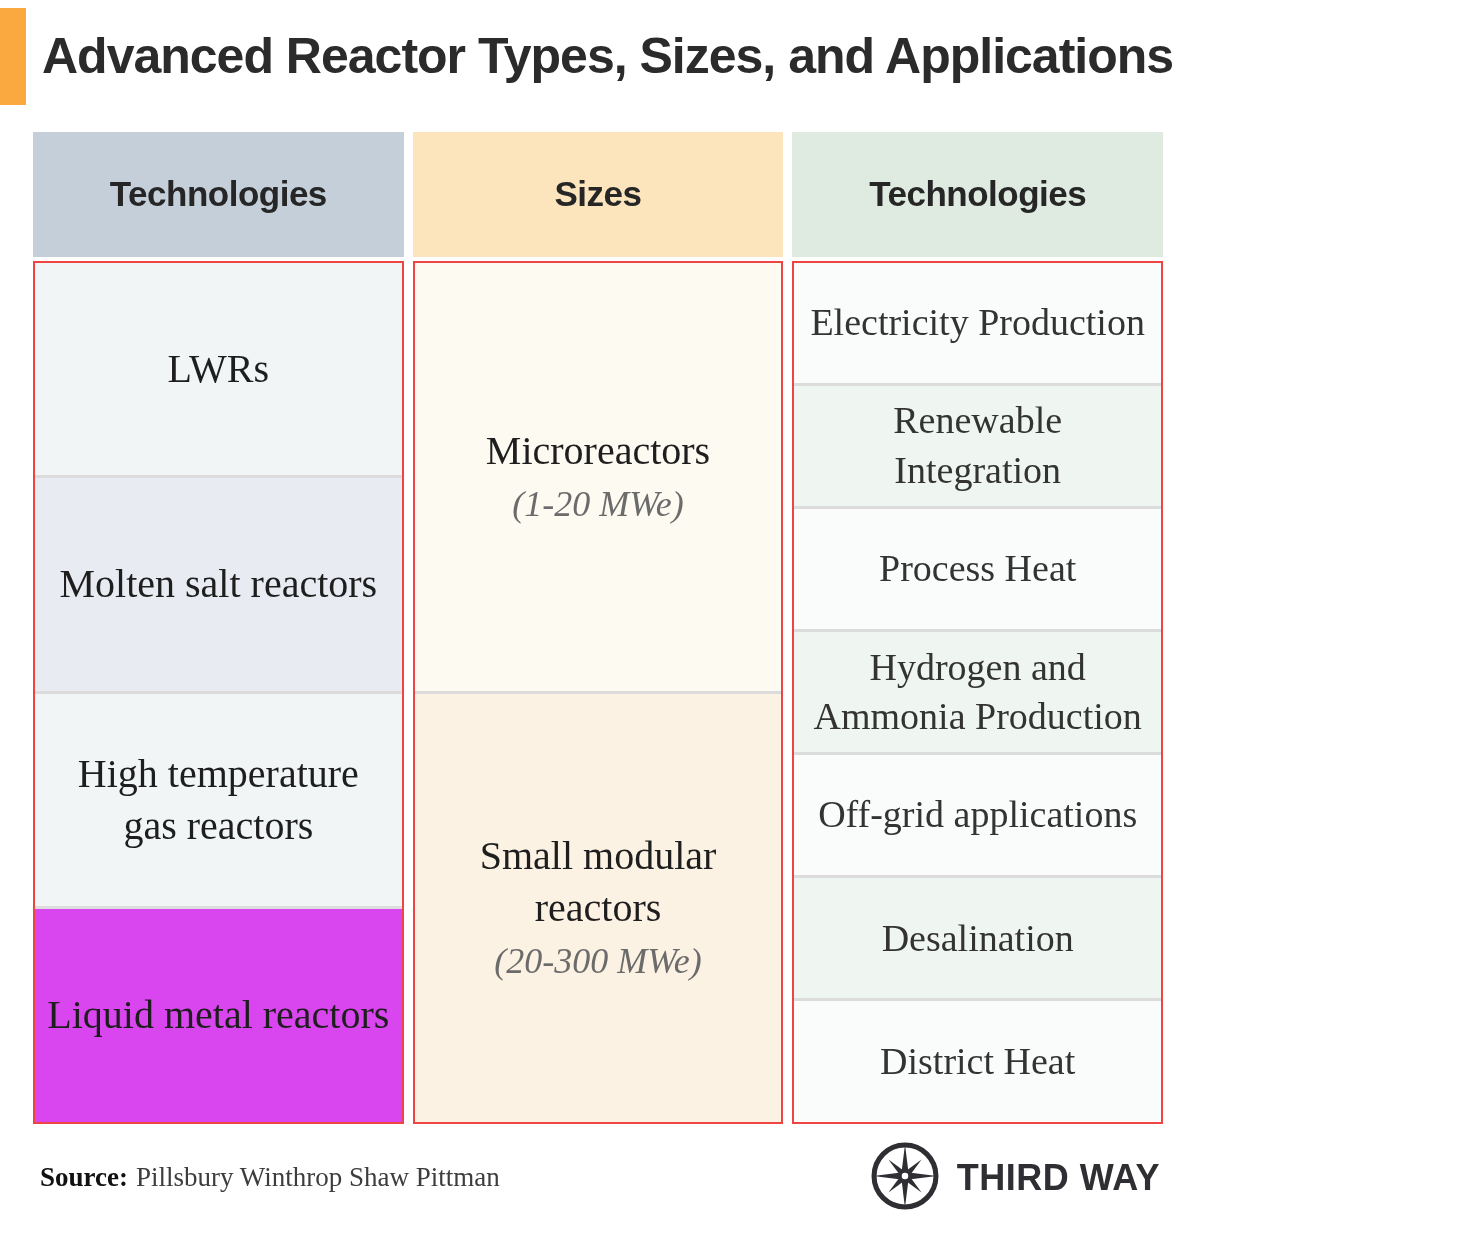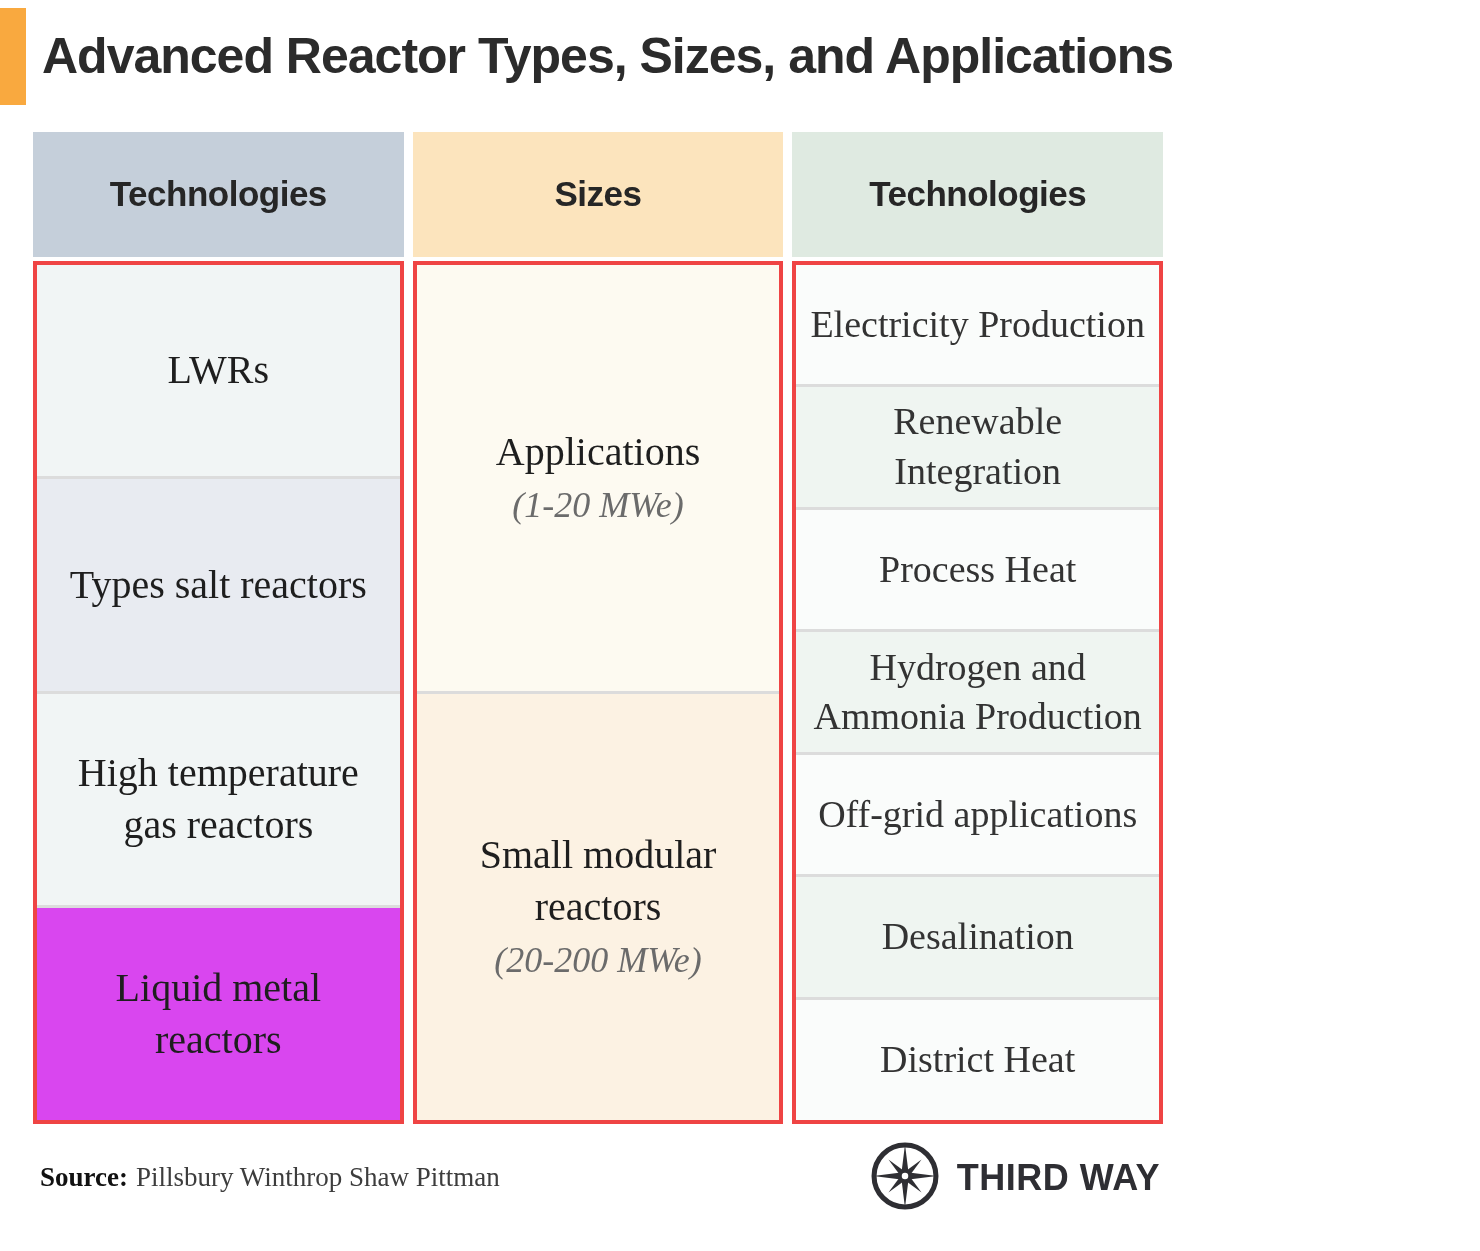--- a/index.html
+++ b/index.html
@@ -37,21 +37,21 @@
     font-family: "Liberation Sans", sans-serif;
     font-weight: bold;
     font-size: 35px;
     letter-spacing: -0.5px;
     color: #262626;
   }
   .col-body {
     margin-top: 4px;
     height: 863px;
     display: flex; flex-direction: column;
-    border: 4px solid #ef4444;
+    border: 2px solid #ef4444;
   }
   .cell {
     flex: 1;
     display: flex; flex-direction: column;
     align-items: center; justify-content: center;
     text-align: center;
     font-family: "Liberation Serif", serif;
     font-size: 40px;
     color: #1e1e1e;
     border-bottom: 3px solid #dcdcdc;
@@ -106,41 +106,41 @@
 
   <div class="table">
 
     <div class="col">
       <div class="col-header" style="background-color: rgb(197, 207, 218);">Technologies</div>
       <div class="col-body">
         <div class="cell" style="background-color: rgb(241, 245, 245);">
           <span>LWRs</span>
         </div>
         <div class="cell" style="background-color: rgb(232, 235, 241);">
-          <span>Types salt reactors</span>
+          <span>Molten salt reactors</span>
         </div>
         <div class="cell" style="background-color: rgb(241, 245, 245);">
           <span class="wrap-340">High temperature gas reactors</span>
         </div>
         <div class="cell" style="background-color: #d946ef;">
           <span>Liquid metal reactors</span>
         </div>
       </div>
     </div>
 
     <div class="col">
       <div class="col-header" style="background-color: rgb(252, 228, 189);">Sizes</div>
       <div class="col-body">
         <div class="cell" style="background-color: rgb(253, 250, 241);">
-          <span>Applications</span>
+          <span>Microreactors</span>
           <span class="cell-sub">(1-20 MWe)</span>
         </div>
         <div class="cell" style="background-color: rgb(252, 242, 227);">
           <span>Small modular reactors</span>
-          <span class="cell-sub">(20-200 MWe)</span>
+          <span class="cell-sub">(20-300 MWe)</span>
         </div>
       </div>
     </div>
 
     <div class="col col-apps">
       <div class="col-header" style="background-color: rgb(223, 234, 225);">Technologies</div>
       <div class="col-body">
         <div class="cell" style="background-color: rgb(250, 252, 251);">
           <span>Electricity Production</span>
         </div>

